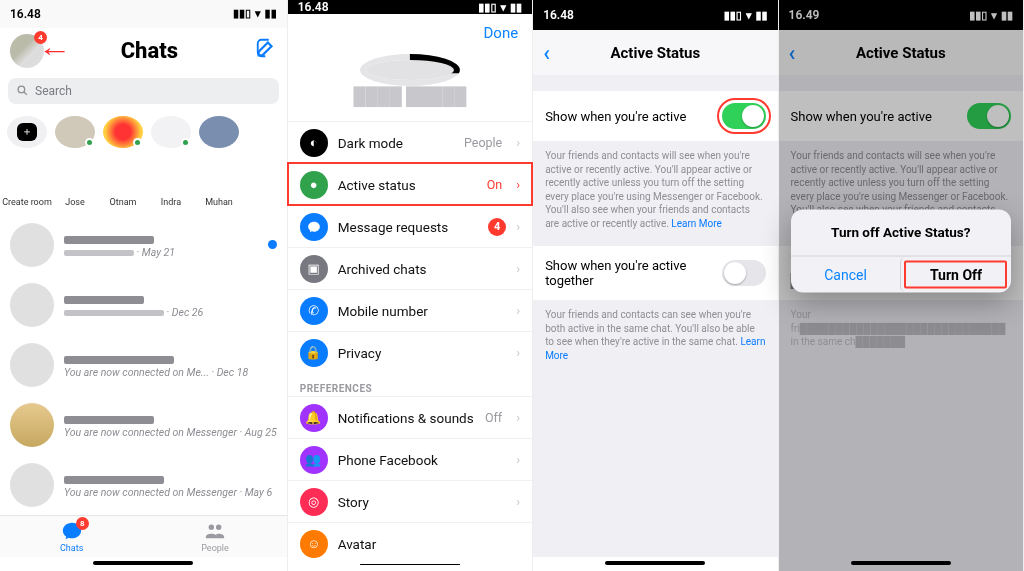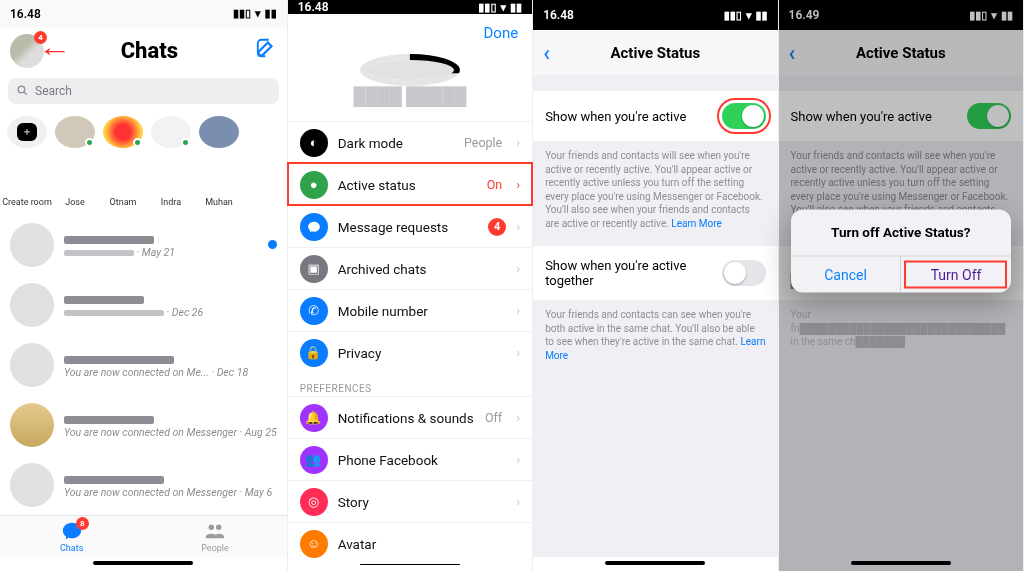--- a/index.html
+++ b/index.html
@@ -80,21 +80,21 @@
   .profile-av { margin:8px auto 6px; width:88px;height:88px;border-radius:50%;position:relative;background:#e2e2e5;}
   .profile-ring { position:absolute;inset:-6px;border:6px solid #e5e5e8;border-radius:50%; }
   .profile-ring.accent { border-color:#000; clip-path: polygon(50% 0,100% 0,100% 60%,50% 60%);}
   .profile-name { text-align:center; font-size:17px; font-weight:700; color:#c7c7cc; }
   .settings-list { background:#fff; }
   .s-row { display:flex; align-items:center; gap:10px; height:42px; padding:0 12px; border-top:1px solid #f0f0f2;}
   .s-ico { width:28px;height:28px;border-radius:50%;display:flex;align-items:center;justify-content:center;color:#fff;font-size:13px;}
   .s-label { flex:1; font-size:13.5px; color:#111; }
   .s-val { font-size:12.5px; color:#9a9aa0; margin-right:4px;}
   .chevron { color:#c6c6cc; font-size:13px; }
-  .s-section { font-size:10px; color:#9a9aa0; font-weight:400; padding:10px 12px 2px; letter-spacing:0.5px; }
+  .s-section { font-size:10px; color:#9a9aa0; font-weight:700; padding:10px 12px 2px; letter-spacing:0.5px; }
   .hl-row { outline:2px solid #ff3b30; outline-offset:-1px; }
   .pill-badge { background:#ff3b30;color:#fff;border-radius:9px;min-width:18px;height:18px;line-height:18px;font-size:11px;font-weight:700;text-align:center;padding:0 5px;}
 
   
   .nav-row { display:flex; align-items:center; padding:10px 10px; position:relative;}
   .back-chev { color:#0a84ff; font-size:22px; font-weight:600;}
   .nav-title { position:absolute; left:0;right:0;text-align:center;font-size:15px;font-weight:700;}
   .settings-body { background:#efeff4; flex:1; }
   .s-group { background:#fff; margin-top:16px; }
   .group-row { display:flex; align-items:center;justify-content:space-between; padding:12px 12px;}
@@ -112,21 +112,21 @@
     position:absolute; left:50%; top:44%; transform:translate(-50%,-50%);
     width:220px; background:#f2f2f6; border-radius:12px; overflow:hidden; text-align:center;
     box-shadow:0 10px 30px rgba(0,0,0,.3);
   }
   .alert-body { padding:14px 14px 12px; }
   .alert-title { font-size:13.5px; font-weight:700; margin-bottom:4px;}
   .alert-msg { font-size:11.5px; color:#333;}
   .alert-btns { display:flex; border-top:1px solid #d0d0d5;}
   .alert-btn { flex:1; padding:10px 0; font-size:14px; color:#0a84ff;}
   .alert-btn + .alert-btn { border-left:1px solid #d0d0d5;}
-  .alert-btn.destructive { color:#4c1d95; font-weight:400;}
+  .alert-btn.destructive { color:#000000; font-weight:700;border-radius:6px;}
   .hl-btn { outline:2px solid #ff3b30; outline-offset:-6px;}
 </style>
 </head>
 <body>
 
 <div class="phone">
   <div class="statusbar">
     <span>16.48</span>
     <span class="sb-icons">
       <span>▮▮▯</span>

